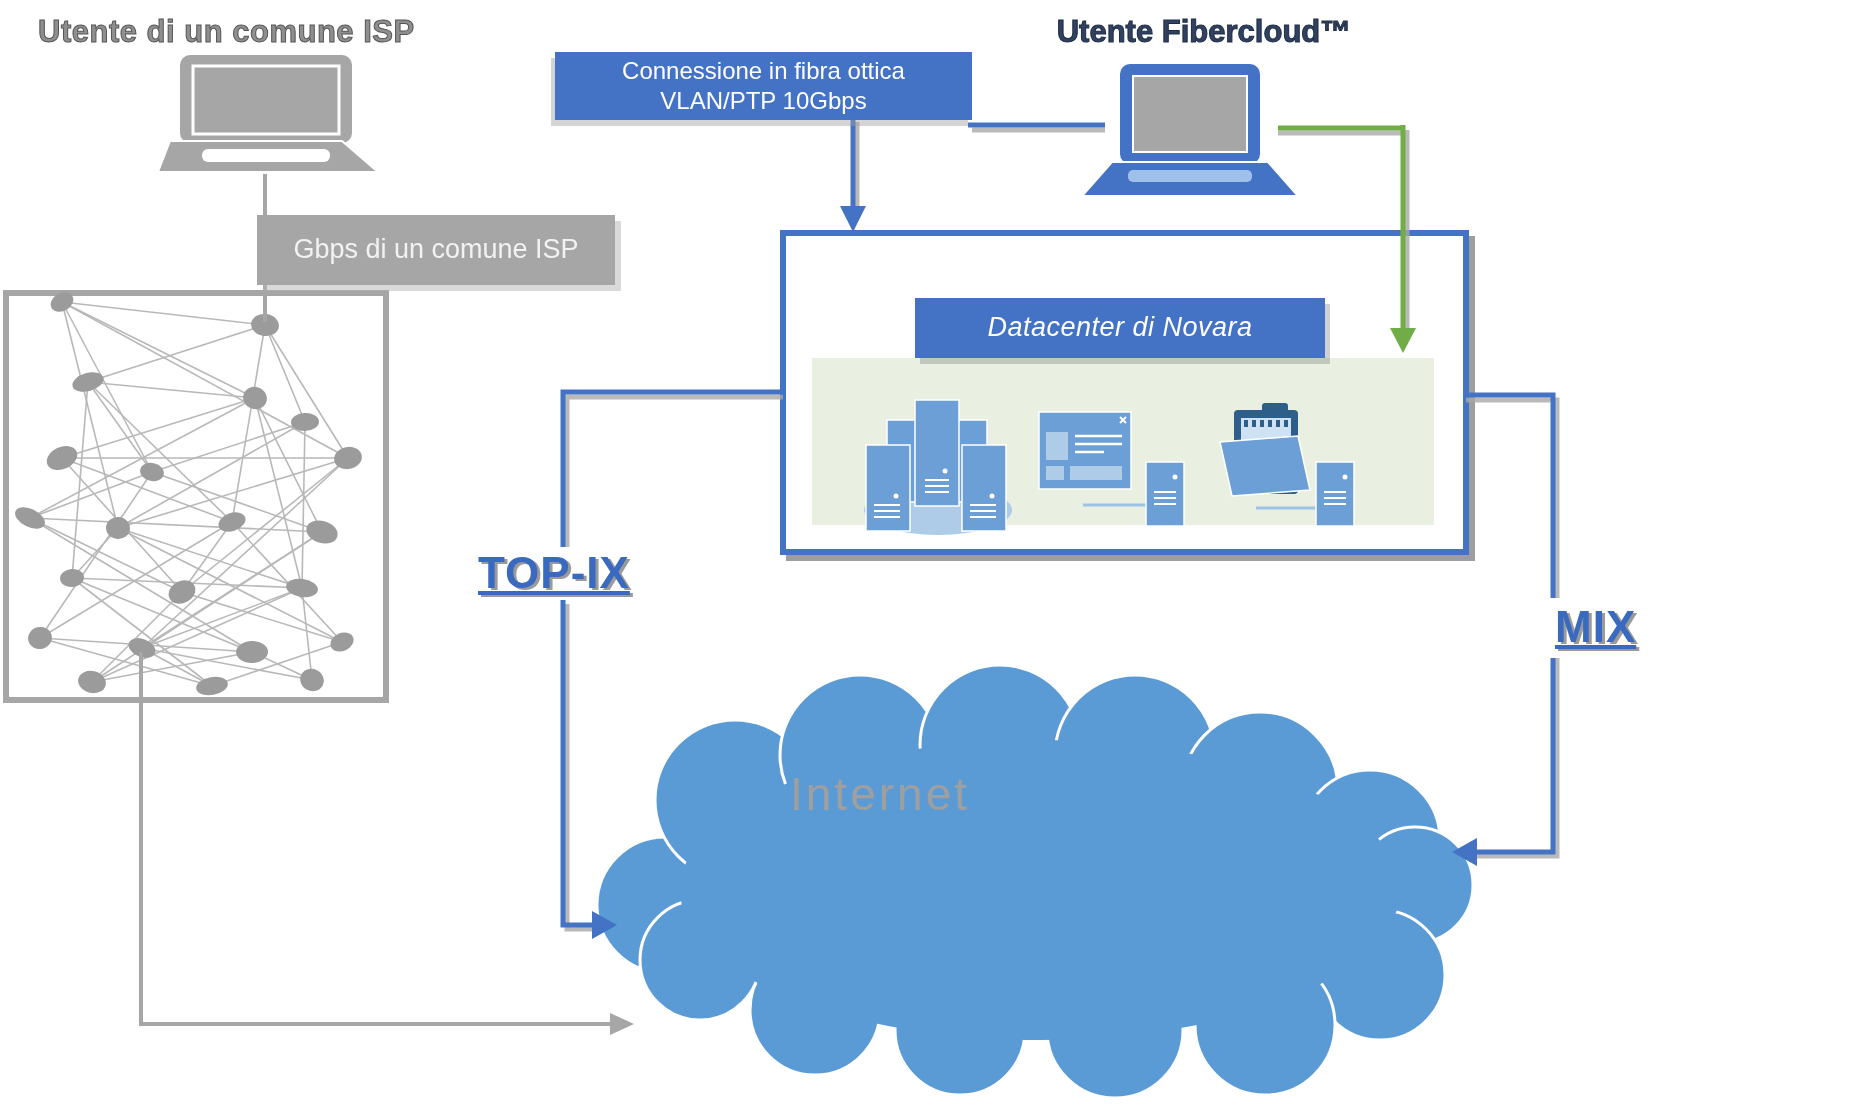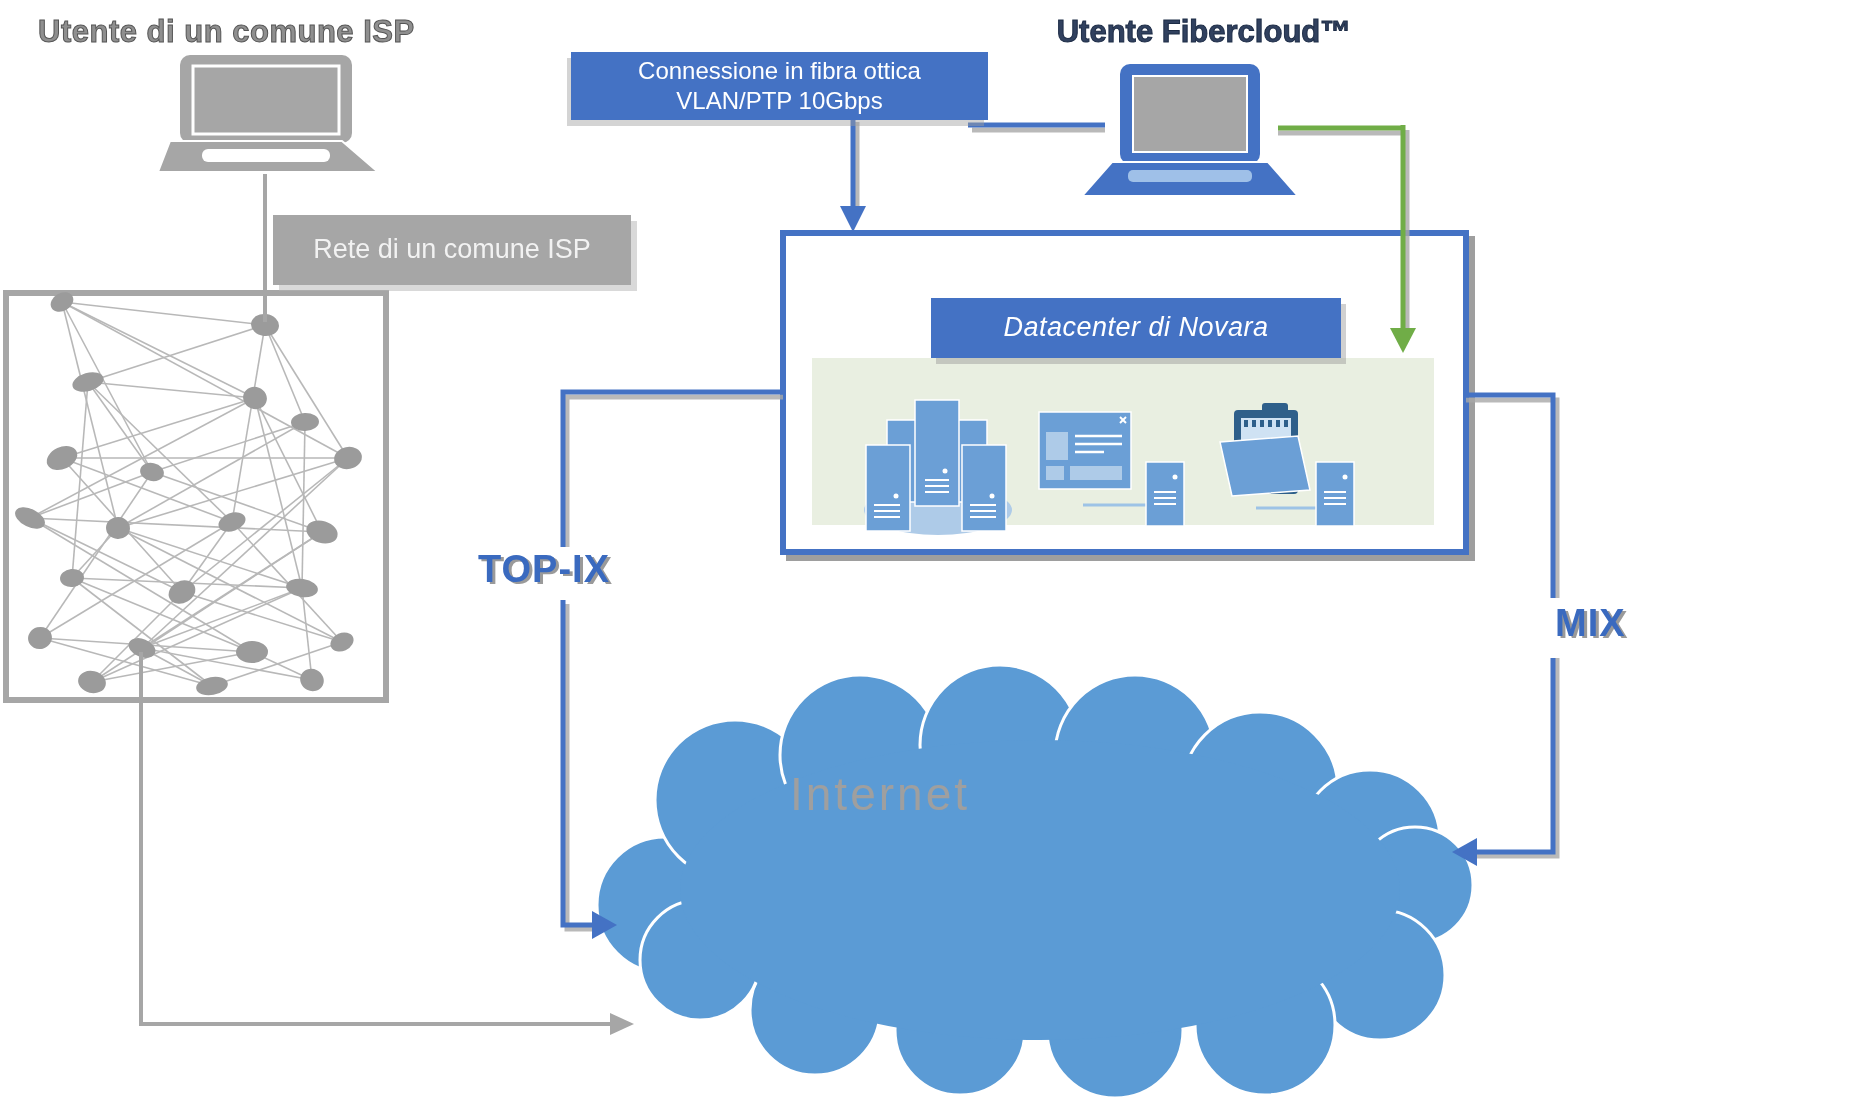--- a/index.html
+++ b/index.html
@@ -1,35 +1,35 @@
 <!DOCTYPE html>
 <html style="--c-blue: #4472c4; --c-green: #70ad47; --c-gray: #a6a6a6; --c-cloud: #5b9bd5; --c-panel: #e9efe1; --c-icon_blue: #6b9fd6; --c-icon_dark_blue: #2e5f8a; --c-icon_light_blue: #aecbe8; --c-navy_text: #31415f; --c-ix_text: #3a6abf;"><head>
 <meta charset="utf-8">
 <style>
   html,body{margin:0;padding:0;background:#fff;}
   #stage{position:relative;width:1873px;height:1109px;overflow:hidden;
          font-family:"Liberation Sans", sans-serif;}
   svg{position:absolute;left:0;top:0;}
   .lbl{position:absolute;display:flex;align-items:center;justify-content:center;
-       text-align:center;color:#fff;line-height:1.25;margin-left:16px;}
+       text-align:center;color:#fff;line-height:1.25;}
   .title{position:absolute;font-weight:bold;white-space:nowrap;}
   #isp-title{left:38px;top:14px;width:466px;font-size:31px;color:#8f8f8f;
              -webkit-text-stroke:1px #555;letter-spacing:.5px;}
   #fc-title{left:1008px;top:14px;width:392px;font-size:31px;color:#31415f;
             -webkit-text-stroke:1px #1c2b45;text-align:center;}
   #fiber-box{left:555px;top:52px;width:417px;height:68px;background:var(--c-blue,#4472c4);
              font-size:24px;box-shadow:-4px 6px 0 rgba(160,160,160,.45);}
   #vlan-box{left:1415px;top:120px;width:455px;height:78px;background:var(--c-green,#70ad47);
             font-size:24px;border:3px solid #adadad;box-sizing:border-box;}
   #rete-box{left:257px;top:215px;width:358px;height:70px;background:var(--c-gray,#a6a6a6);
             font-size:27px;color:#f2f2f2;box-shadow:6px 6px 0 rgba(180,180,180,.5);}
   #dc-label{left:915px;top:298px;width:410px;height:60px;background:var(--c-blue,#4472c4);
             font-size:27px;letter-spacing:.5px;box-shadow:5px 6px 0 rgba(150,150,150,.45);font-style:italic;}
-  .ix{position:absolute;font-size:38px;font-weight:bold;color:#3a6abf;
-      text-shadow:3px 2px 0 #9a9a9a;letter-spacing:1px;white-space:nowrap;}
+  .ix{position:absolute;font-size:44px;font-weight:bold;color:#3a6abf;
+      text-shadow:3px 2px 0 #9a9a9a;letter-spacing:1px;white-space:nowrap;text-decoration:underline;}
   #topix{left:478px;top:548px;}
   #mix{left:1555px;top:602px;}
   .internet-text{font-size:46px;font-weight:300;letter-spacing:3px;fill:#9f9f9f;}
 </style>
 </head>
 <body>
 
 <div id="stage">
 
   <svg width="1873" height="1109" viewBox="0 0 1873 1109">
@@ -302,20 +302,20 @@
   <div id="fc-title" class="title">Utente Fibercloud™</div>
 
   <div id="fiber-box" class="lbl">
     <div>
       <div>Connessione in fibra ottica</div>
       <div>VLAN/PTP 10Gbps</div>
     </div>
   </div>
 
 
-  <div id="rete-box" class="lbl">Rete di un comune ISP</div>
+  <div id="rete-box" class="lbl">Gbps di un comune ISP</div>
 
   <div id="dc-label" class="lbl">Datacenter di Novara</div>
 
   <div id="topix" class="ix">TOP-IX</div>
 
   <div id="mix" class="ix">MIX</div>
 </div>
 
 </body></html>

